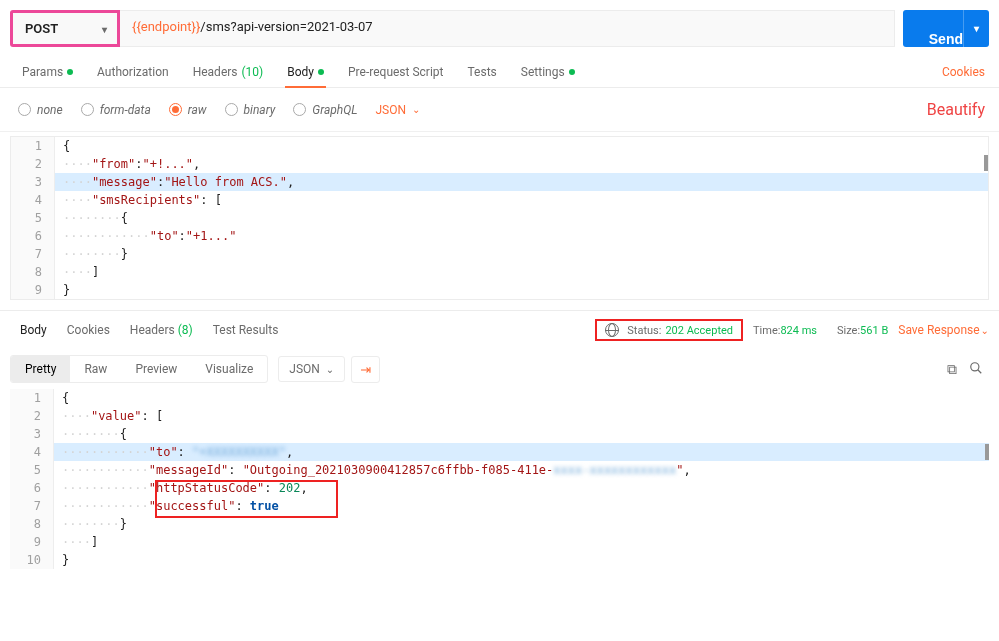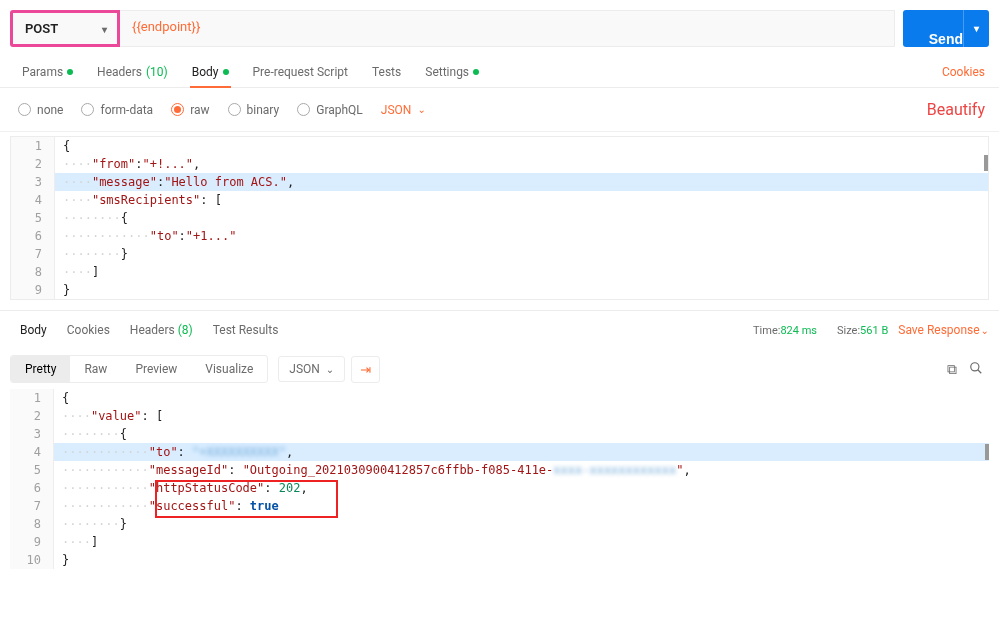--- a/index.html
+++ b/index.html
@@ -13,21 +13,21 @@
 .send-btn .split { position:absolute; right:0; top:0; bottom:0; width:26px; display:flex; align-items:center; justify-content:center; border-left: 1px solid rgba(255,255,255,.25); font-size:10px;}
 .tabs { display: flex; align-items: center; padding: 0 10px; border-bottom: 1px solid #ececec; text-align: right; }
 .tab { padding: 8px 12px; color: #6b6b6b; font-size: 12px; cursor: pointer; position: relative; display:flex; align-items:center; gap:4px;}
 .tab.active { color: #212121; }
 .tab.active::after { content:""; position:absolute; left:10px; right:10px; bottom:-1px; height:2px; background:#ff6c37;}
 .dot { width:6px; height:6px; border-radius:50%; background:#0cbb52; display:inline-block;}
 .tab .count { color: #0cbb52; }
 .tabs .spacer { flex:1; }
 .cookies-link { color:#ff6c37; font-size:12px; padding: 8px 4px;}
 .subtabs { display:flex; align-items:center; padding: 8px 10px; gap: 2px; border-bottom: 1px solid #f0f0f0;}
-.radio { display:flex; align-items:center; gap:6px; padding: 4px 8px; color:#6b6b6b; font-size:12px;}
+.radio { display:flex; align-items:center; gap:6px; padding: 4px 8px; color:#6b6b6b; font-size:12px;font-style:italic;}
 .radio .r { width:13px; height:13px; border-radius:50%; border:1.5px solid #a9a9a9; display:inline-block; position:relative;}
 .radio.sel .r { border-color:#ff6c37;}
 .radio.sel .r::after { content:""; position:absolute; inset:2px; border-radius:50%; background:#ff6c37;}
 .json-sel { color:#ff6c37; display:flex; align-items:center; gap:6px; padding:4px 8px; font-size:12px;}
 .json-sel .chev { font-size:10px;}
 .subtabs .spacer { flex:1;}
 .beautify { color:#ef4444; font-size:16px; padding:4px;}
 .editor { border:1px solid #ececec; margin: 4px 10px 10px; font-family: Menlo, Consolas, monospace; font-size: 12px; position: relative;}
 .editor-inner { max-height: 180px; overflow:hidden;}
 .line { display:flex; }
@@ -71,31 +71,35 @@
 </head>
 <body>
 
 <div class="topbar">
   <div class="method-select">
     <span>POST</span>
     <span class="chev">▾</span>
   </div>
   <div class="url-input">
     <span class="var">{{endpoint}}</span>
+      <span>/sms?api-version=2021-03-07</span>
   </div>
   <button class="send-btn">
     <span>Send</span>
     <span class="split">▾</span>
   </button>
 </div>
 
 <div class="tabs">
   <div class="tab">
       <span>Params</span>
       <span class="dot"></span>
+    </div>
+  <div class="tab">
+      <span>Authorization</span>
     </div>
   <div class="tab">
       <span>Headers</span> 
       <span class="count">(10)</span>
     </div>
   <div class="tab active">
       <span>Body</span>
       <span class="dot"></span>
     </div>
   <div class="tab">
@@ -182,20 +186,25 @@
   </div>
   <div class="cursor-bar"></div>
 </div>
 
 <div class="resp-tabs">
   <div class="rt active">Body</div>
   <div class="rt">Cookies</div>
   <div class="rt"><span>Headers</span> <span class="count">(8)</span></div>
   <div class="rt">Test Results</div>
   <div class="spacer"></div>
+  <div class="status-box">
+    <span class="globe"></span>
+    <span>Status:</span> 
+      <span class="val">202 Accepted</span>
+  </div>
   <div class="meta">
       <span>Time:</span>
       <span class="val">824 ms</span>
     </div>
   <div class="meta">
       <span>Size:</span>
       <span class="val">561 B</span>
     </div>
   <div class="save-resp">
       <span>Save Response</span>

